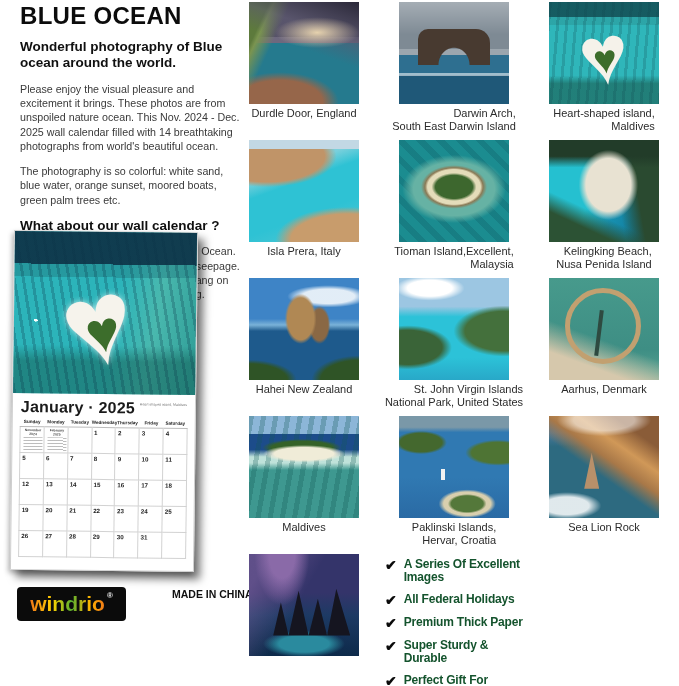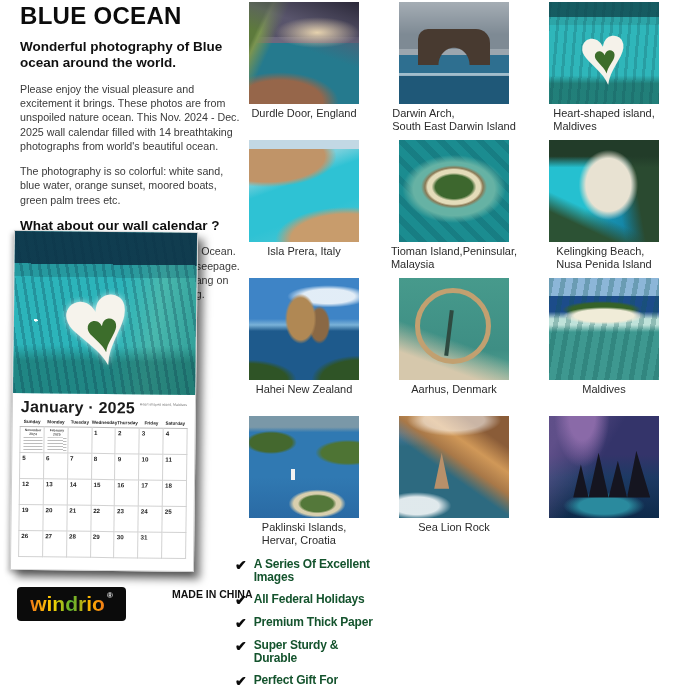--- a/index.html
+++ b/index.html
@@ -48,21 +48,21 @@
       background:linear-gradient(90deg,#f07818,#ffd200 30%,#58b030 55%,#ffb400 80%,#f07818);
       -webkit-background-clip:text; background-clip:text; color:transparent; }
   .brand-reg { color:#f5f5f5; font-size:8px; font-weight:bold; align-self:flex-start; margin:4px 0 0 2px; }
   .made-in { position:absolute; left:134px; top:588px; font-size:10.5px; font-weight:bold; color:#101010;padding-left:38px; }
 
   
   .gallery { position:absolute; left:229px; top:0; width:450px; height:686px; display:grid;
              grid-template-columns:repeat(3,150px); grid-auto-rows:138px; }
   .card { display:flex; flex-direction:column; align-items:center; padding-top:2px; }
   .photo { position:relative; width:110px; height:102px; overflow:hidden; background:#2a7a9a; }
-  .caption { margin-top:3px; font-size:11px; line-height:1.15; text-align:left; color:#2b2b2b; white-space:pre-line; }
+  .caption { margin-top:3px; font-size:11px; line-height:1.15; text-align:right; color:#2b2b2b; white-space:pre-line; }
 
   
   .p1 { background:
       radial-gradient(60px 22px at 62% 30%, #e6d2ae 0%, rgba(230,210,174,0) 70%),
       linear-gradient(200deg, rgba(38,36,52,.9) 0%, rgba(92,88,112,.55) 30%, rgba(0,0,0,0) 47%),
       linear-gradient(115deg, #5d7a3c 0 13%, #7a9450 16%, rgba(0,0,0,0) 27%),
       radial-gradient(95px 48px at 28% 98%, #96664a 0 45%, rgba(0,0,0,0) 62%),
       linear-gradient(#565268 0 34%, #6e687e 34% 40%, #257a8e 40% 100%); }
   .p2 { background:
       linear-gradient(rgba(255,255,255,.3), rgba(255,255,255,0) 32%),
@@ -265,33 +265,38 @@
       <div class="caption">Heart-shaped island,
 Maldives</div>
     </div>
 
     <div class="card">
       <div class="photo p4"></div>
       <div class="caption">Isla Prera, Italy</div>
     </div>
     <div class="card">
       <div class="photo p5"></div>
-      <div class="caption">Tioman Island,Peninsular,
+      <div class="caption">Tioman Island,Excellent,
 Malaysia</div>
     </div>
     <div class="card">
       <div class="photo p6"></div>
       <div class="caption">Kelingking Beach,
 Nusa Penida Island</div>
     </div>
 
     <div class="card">
       <div class="photo p7"></div>
       <div class="caption">Hahei New Zealand</div>
     </div>
+    <div class="card">
+      <div class="photo p8"></div>
+      <div class="caption">St. John Virgin Islands
+National Park, United States</div>
+    </div>
 
     <div class="card">
       <div class="photo p10"></div>
       <div class="caption">Aarhus, Denmark</div>
     </div>
     <div class="card">
       <div class="photo p11"></div>
       <div class="caption">Maldives</div>
     </div>
     <div class="card">

